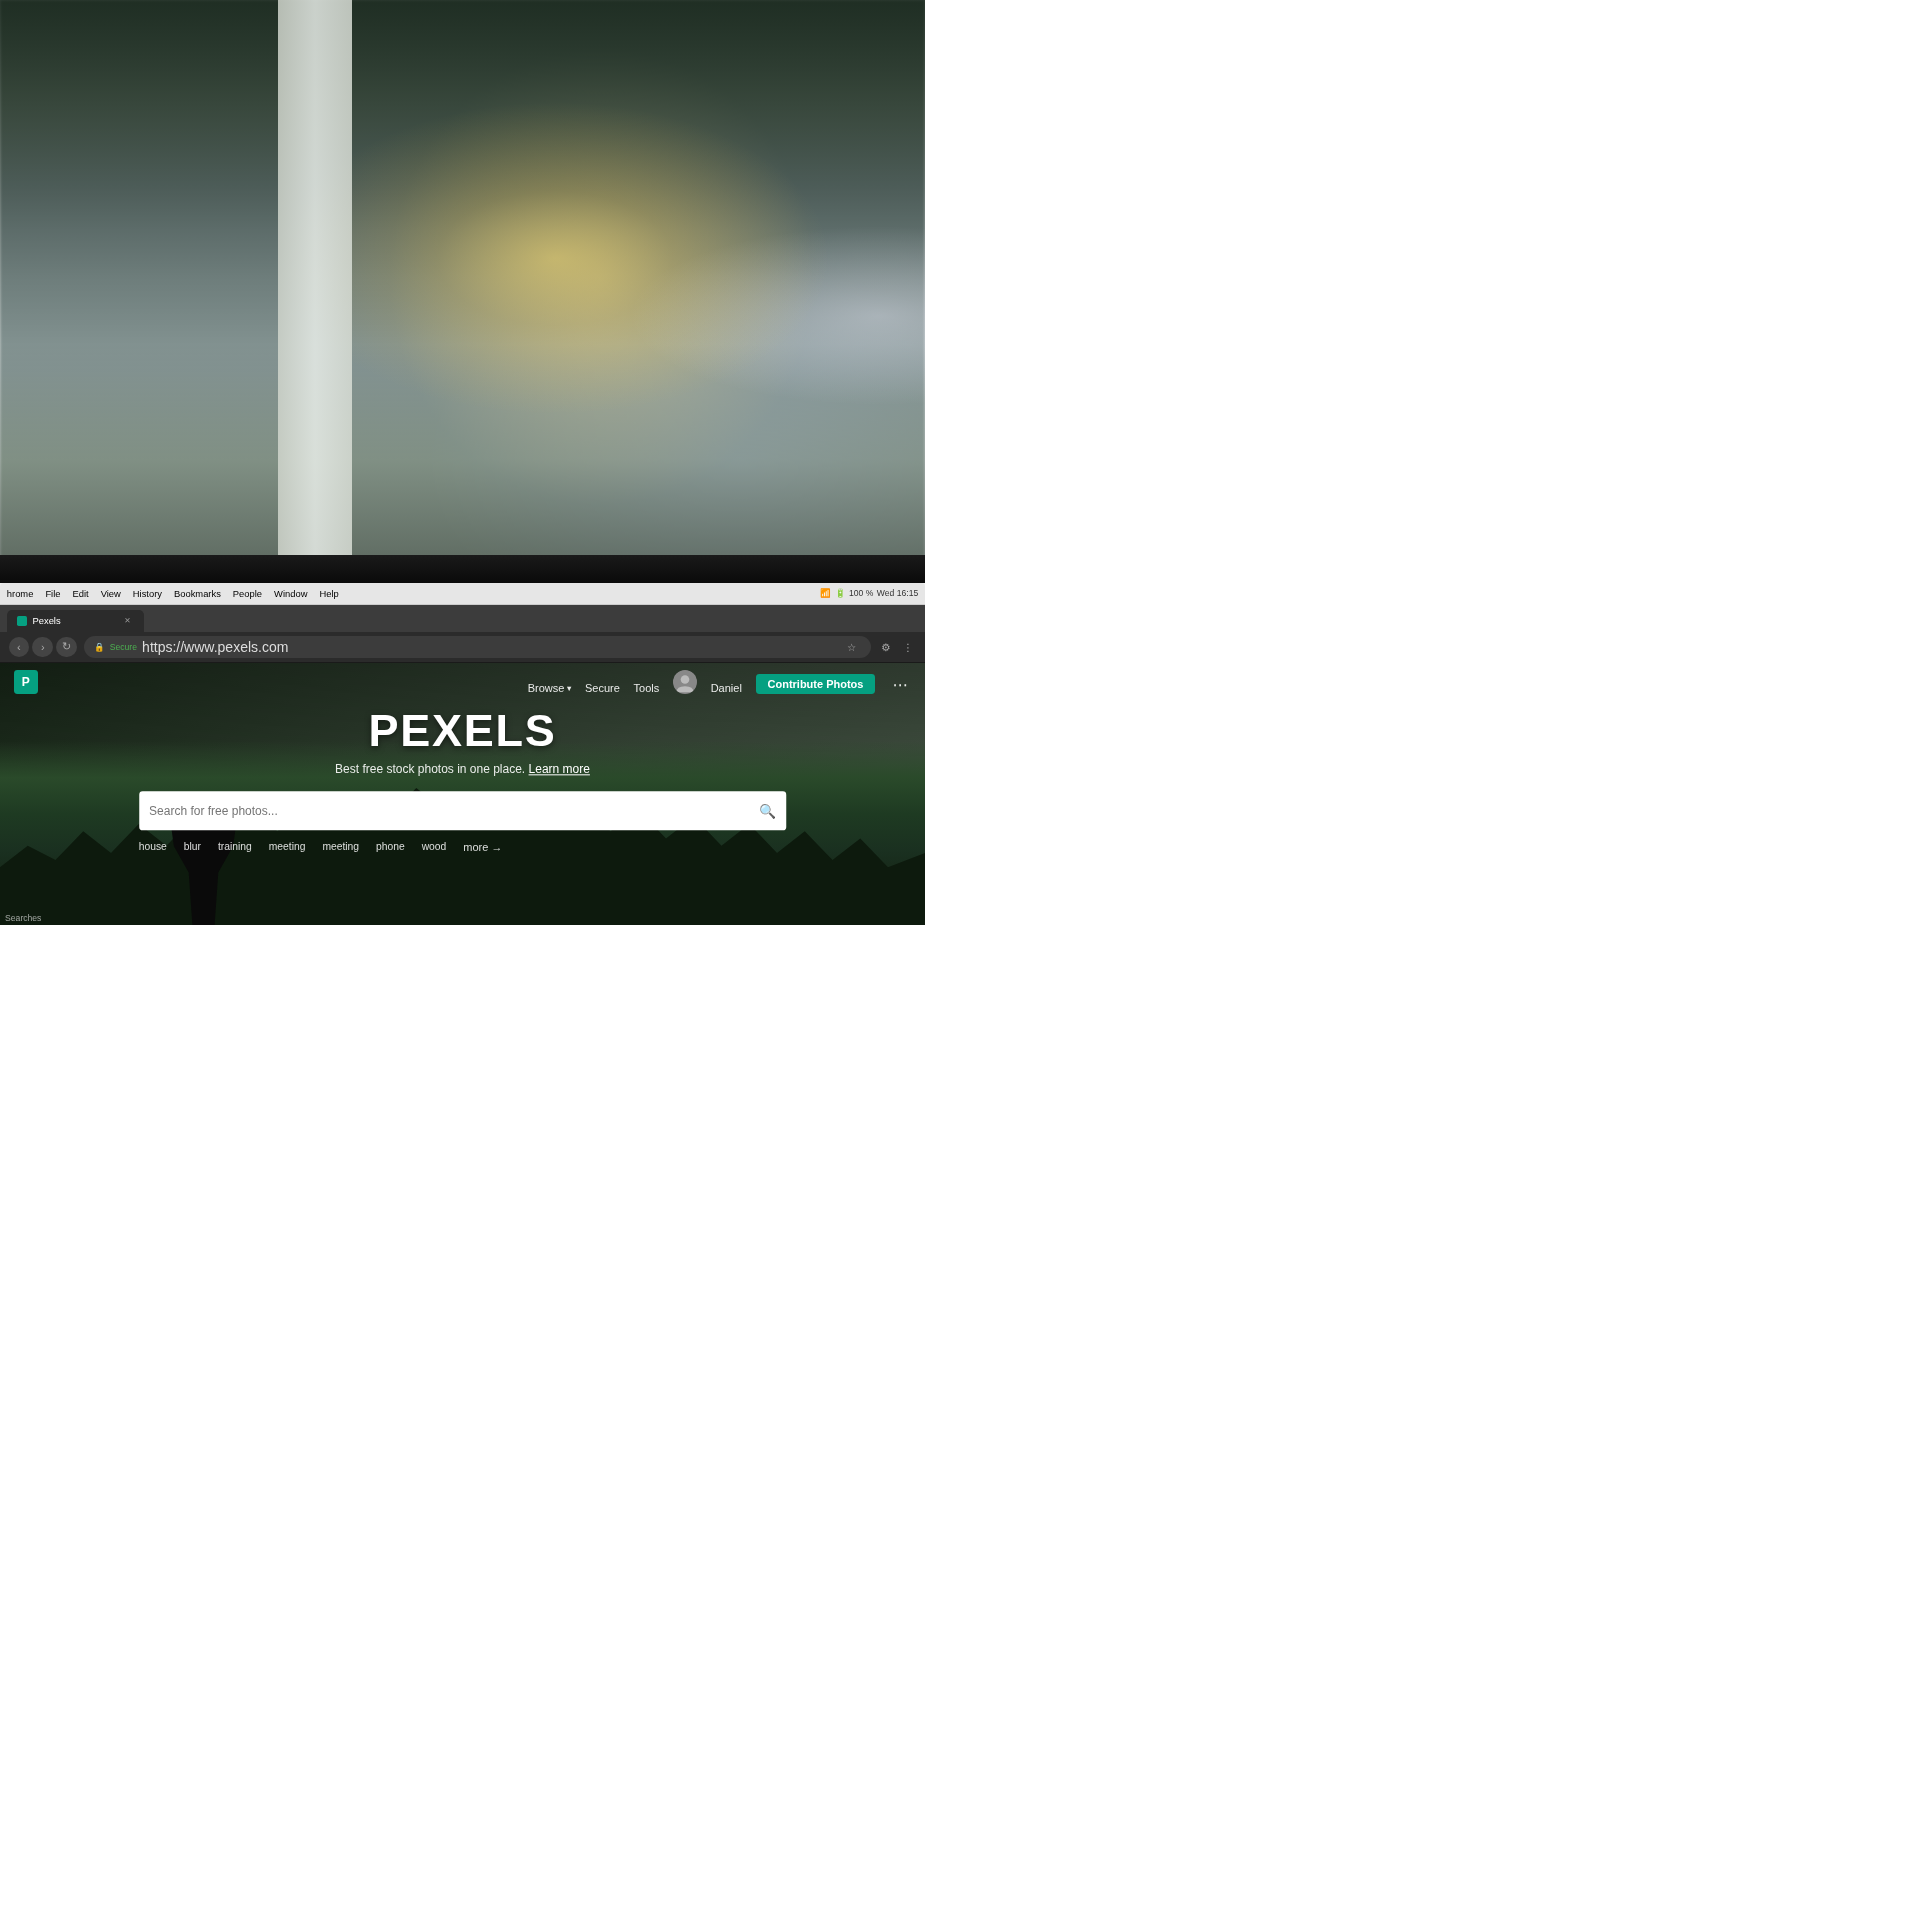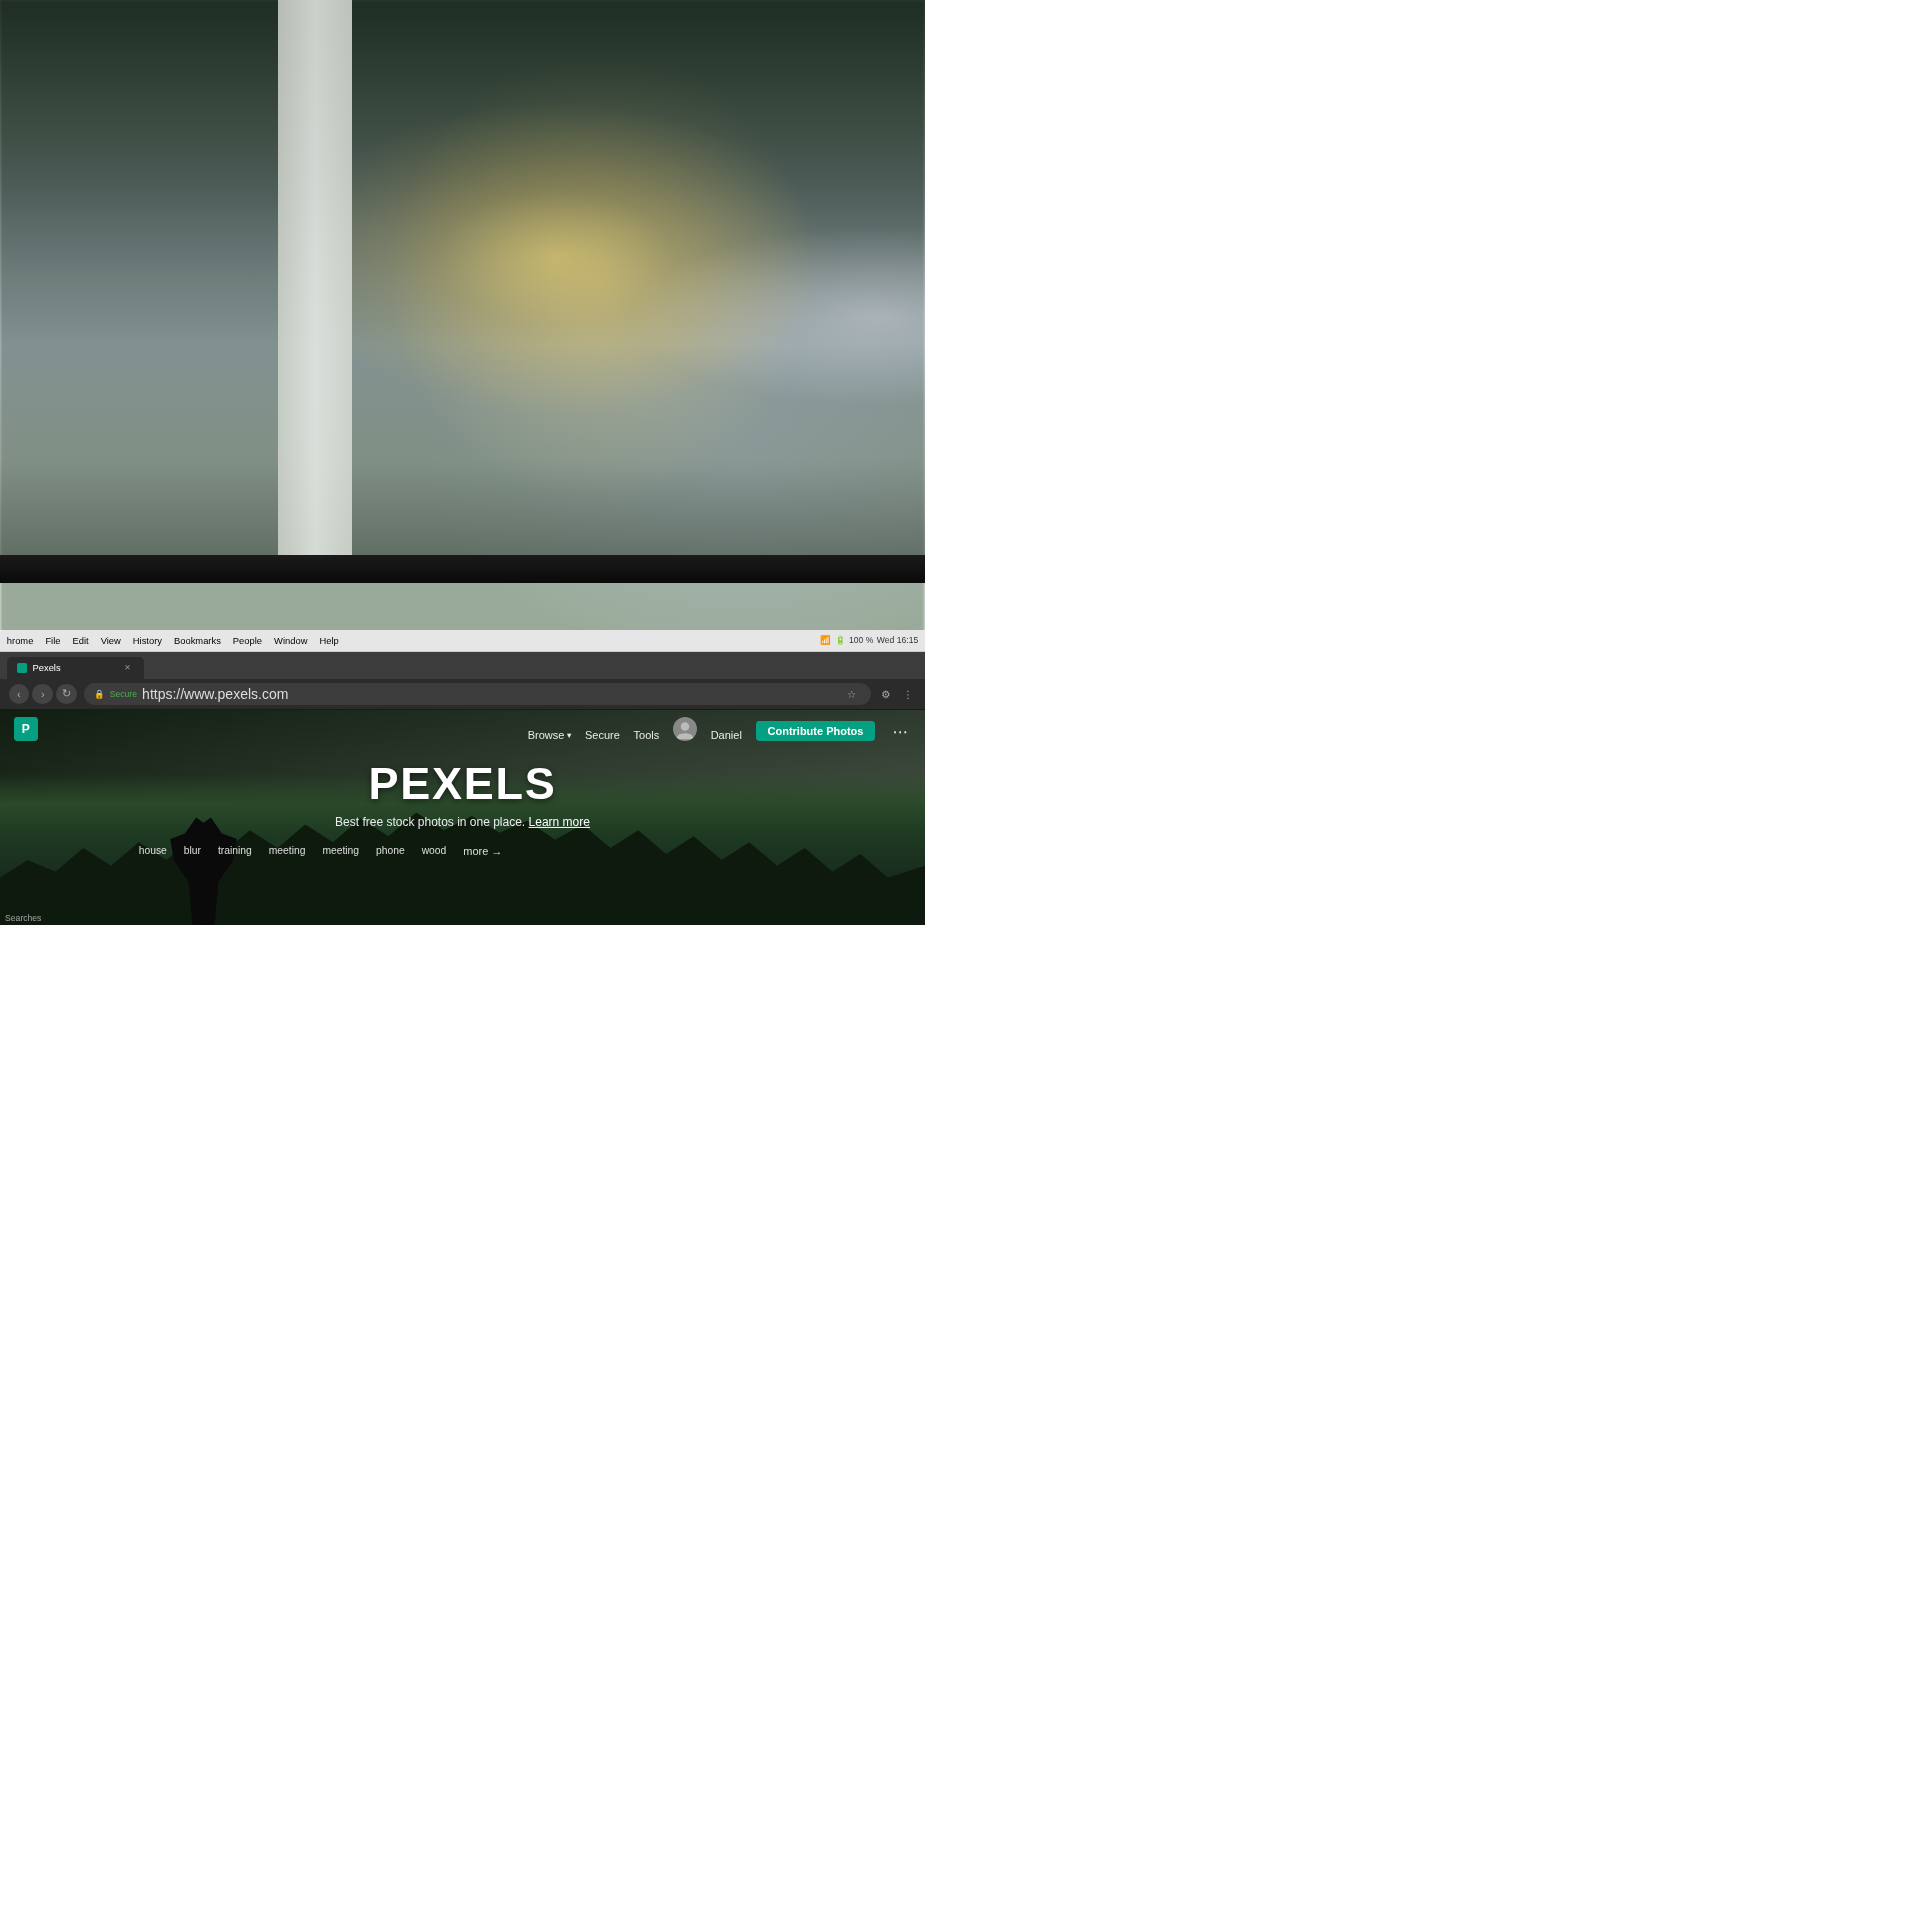--- a/index.html
+++ b/index.html
@@ -75,21 +75,20 @@
 
     
     .browser-chrome {
       position: absolute;
       top: 63%;
       left: 0; right: 0;
       bottom: 0;
       background: #2b2b2b;
       z-index: 10;
       border-radius: 4px;
-      margin-top: 47px;
     }
 
     
     .menu-bar {
       height: 22px;
       background: rgba(240,240,240,0.95);
       display: flex;
       align-items: center;
       padding: 0 6.8px;
       font-size: 9.4px;
@@ -587,20 +586,24 @@
           <span class="more-btn">⋯</span>
         </div>
       </nav>
 
       <div class="hero-content">
         <h1 class="pexels-title">PEXELS</h1>
         <p class="hero-subtitle">
           <span>Best free stock photos in one place.</span>
           <a>Learn more</a>
         </p>
+        <div class="search-container">
+          <input type="text" class="search-input" placeholder="Search for free photos..." style="">
+          <button class="search-btn">🔍</button>
+        </div>
         <div class="quick-searches">
           <span class="quick-tag">house</span>
           <span class="quick-tag">blur</span>
           <span class="quick-tag">training</span>
           <span class="quick-tag">meeting</span>
           <span class="quick-tag">meeting</span>
           <span class="quick-tag">phone</span>
           <span class="quick-tag">wood</span>
           <span class="quick-tag-more">more →</span>
         </div>

